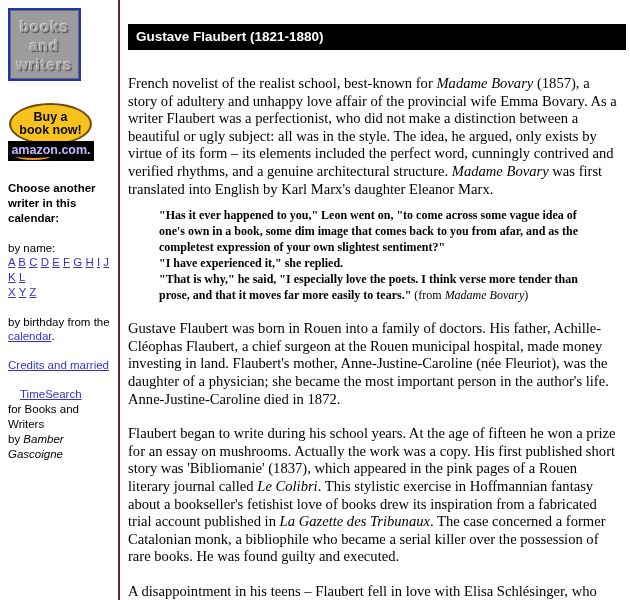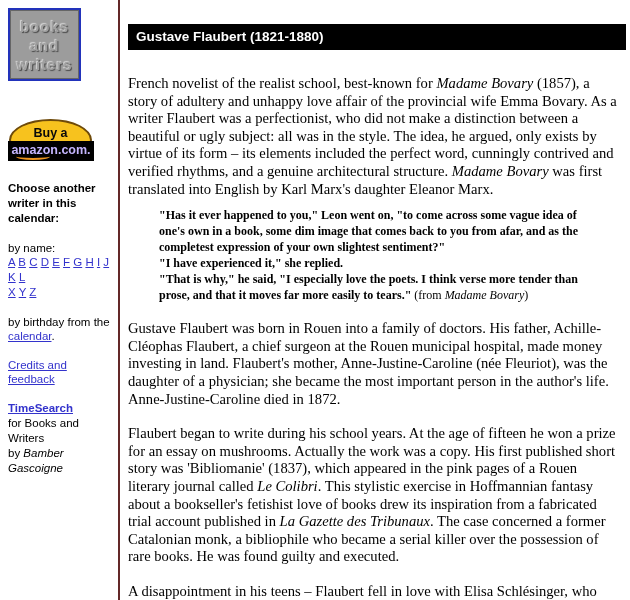--- a/index.html
+++ b/index.html
@@ -5,33 +5,33 @@
   * { margin:0; padding:0; box-sizing:border-box; }
   html,body { width:630px; height:600px; overflow:hidden; background:#fff; }
   body { font-family:"Liberation Sans", sans-serif; color:#000; }
   .page { position:relative; width:630px; height:592px; }
 
   
   .sidebar { position:absolute; left:0; top:0; width:118px; height:600px; padding:8px 4px 0 8px; font-size:11.5px; line-height:14px; }
   .logo { display:block; width:73px; height:73px; background:#9c9c9c; border:2px solid #2233bb; box-shadow:inset 0 0 0 1px #666; text-align:center; padding-top:7px; cursor:pointer; }
   .logo-line { font-size:15px; font-weight:bold; line-height:19px; letter-spacing:1px; color:#a0a0a0; text-shadow:-1px -1px 1px #d6d6d6, 1px 1px 1px #4a4a4a; }
   .amazon { display:block; position:relative; width:86px; height:58px; margin-top:22px; cursor:pointer; }
-  .amz-ellipse { position:absolute; left:1px; top:16px; width:83px; height:42px; background:#f7c21e; border:2px solid #6e4a0a; border-radius:50%; display:flex; flex-direction:column; justify-content:center; align-items:center; z-index:1; }
+  .amz-ellipse { position:absolute; left:1px; top:0; width:83px; height:42px; background:#f7c21e; border:2px solid #6e4a0a; border-radius:50%; display:flex; flex-direction:column; justify-content:center; align-items:center; z-index:1; }
   .amz-ellipse span { font-weight:bold; font-size:12.5px; line-height:13px; color:#0a0a0a; }
   .amz-bar { position:absolute; left:0; bottom:0; width:86px; height:20px; background:#000; z-index:2; text-align:center; }
   .amz-brand { color:#c4b5fd; font-weight:bold; font-size:12.5px; line-height:19px; letter-spacing:0; }
   .amz-swoosh { position:absolute; left:8px; bottom:1px; width:34px; height:7px; border-bottom:2px solid #f0961e; border-radius:50%; }
   .choose { font-weight:bold; margin-top:20px; font-size:11.5px; line-height:15px; width:110px; }
   .byname { margin-top:15px; }
   .alphabet { font-weight:normal; line-height:15px; }
   .link { color:#3333cc; text-decoration:underline; cursor:pointer; }
   .birthday { margin-top:15px; width:104px; }
   .credits { margin-top:15px; }
   .timesearch { margin-top:15px; line-height:15px; }
-  .ts-link { font-weight:bold; }
+  .ts-link { font-weight:normal;margin-left:12px; }
 
   
   .divider { position:absolute; left:118px; top:0; width:2px; height:600px; background:#632828; }
 
   
   .main { position:absolute; left:120px; top:0; width:510px; height:600px; padding:24px 4px 0 8px; }
   .titlebar { background:#000; color:#fff; font-weight:bold; font-size:13.5px; padding:5px 8px 6px 8px; font-family:"Liberation Sans", sans-serif; }
   .article { font-family:"Liberation Serif", serif; font-size:14.6px; line-height:17.6px; padding-right:6px; }
   .article p.para { margin-top:17px; }
   .article p.para:first-child { margin-top:25px; }
@@ -64,21 +64,21 @@
 
     <p class="byname">by name:</p>
 
     <div class="alphabet" id="alphabet">
         <div><a class="link">A</a> <a class="link">B</a> <a class="link">C</a> <a class="link">D</a> <a class="link">E</a> <a class="link">F</a> <a class="link">G</a> <a class="link">H</a> <a class="link">I</a> <a class="link">J</a> <a class="link">K</a> <a class="link">L</a></div>
         <div><a class="link">X</a> <a class="link">Y</a> <a class="link">Z</a></div>
       </div>
 
     <p class="birthday"><span>by birthday from the </span><a class="link">calendar</a><span>.</span></p>
 
-    <p class="credits"><a class="link">Credits and feedback</a></p>
+    <p class="credits"><a class="link">Credits and married</a></p>
 
     <p class="timesearch">
       <a class="link ts-link">TimeSearch</a><br>
       <span>for Books and Writers</span><br>
       <span>by </span><i>Bamber Gascoigne</i>
     </p>
   </aside>
 
   <div class="divider"></div>
 

